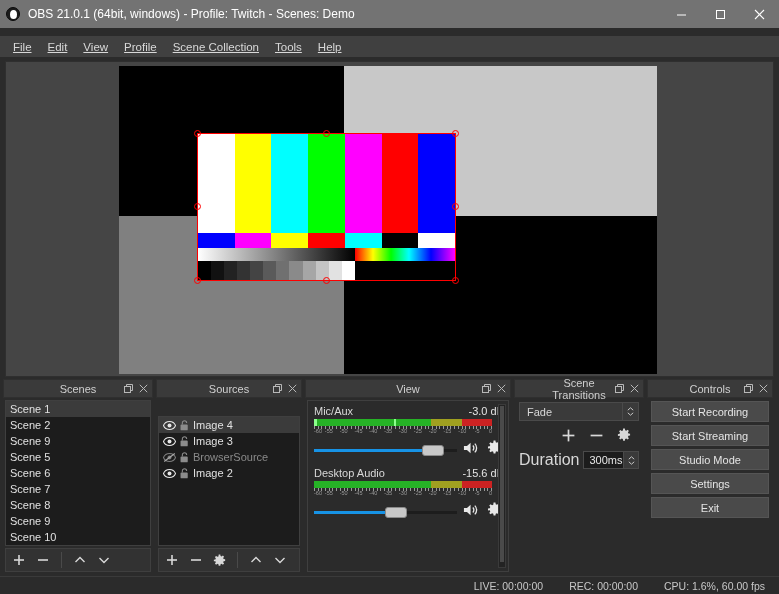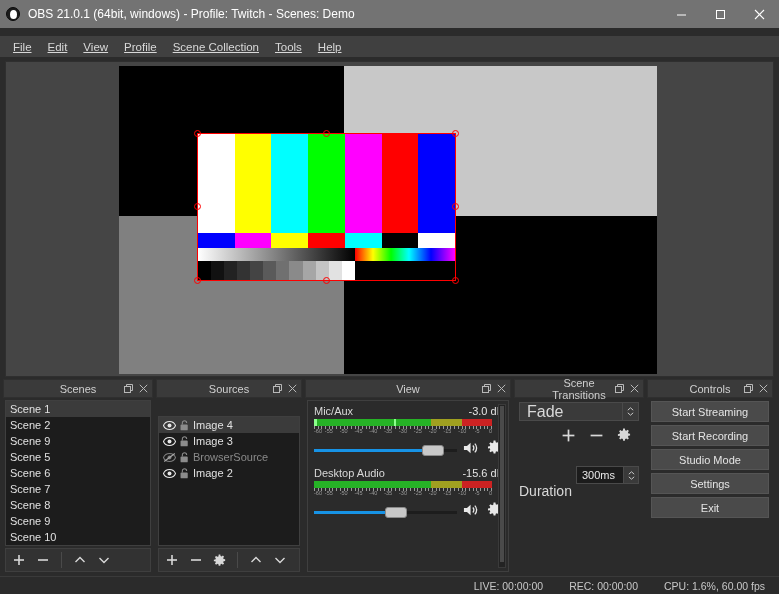--- a/index.html
+++ b/index.html
@@ -283,35 +283,35 @@
     display: block; position: absolute; left: 1px; right: 1px; top: 1px;
     height: 96%; background: #4a4a4a;
   }
 
   
   .trans-body { padding: 4px 5px 0 5px; }
   .combo {
     height: 19px;
     background: #3a3a3a; border: 1px solid #4a4a4a;
     display: flex; align-items: center;
-    color: #d8d8d8; font-size: 16px;
+    color: #d8d8d8; font-size: 11px;
     padding-left: 7px; position: relative;
   }
   .combo-arrows {
     position: absolute; right: 0; top: 0; bottom: 0; width: 16px;
     background: #3a3a3a; border-left: 1px solid #4a4a4a;
     display: flex; flex-direction: column; align-items: center; justify-content: center;
     gap: 1px;
   }
   .trans-btnrow {
     display: flex; align-items: center; justify-content: flex-end;
     gap: 13px; height: 24px; padding-right: 8px; margin-top: 2px;
   }
   .dur-row { display: flex; align-items: center; margin-top: 4px; gap: 4px; }
-  .dur-label { color: #d8d8d8; font-size: 14px; margin-top: 32px; }
+  .dur-label { color: #d8d8d8; font-size: 16px; }
   .spin {
     flex: 1 1 auto; height: 18px;
     background: #1c1c1c; border: 1px solid #4a4a4a;
     display: flex; align-items: center;
     color: #e8e8e8; font-size: 11px;
     padding-left: 5px; position: relative;
   }
   .spin-arrows {
     position: absolute; right: 0; top: 0; bottom: 0; width: 15px;
     background: #3a3a3a; border-left: 1px solid #4a4a4a;
@@ -938,22 +938,22 @@
           </div>
           <div class="dock-btn">
             <svg width="9" height="9" viewBox="0 0 9 9">
                 <line x1="0.8" y1="0.8" x2="8.2" y2="8.2" stroke="#b8b8b8"></line>
                 <line x1="8.2" y1="0.8" x2="0.8" y2="8.2" stroke="#b8b8b8"></line>
               </svg>
           </div>
         </div>
       </div>
       <div class="dock-body ctrl-body" id="controls-body">
+          <div class="ctrl-btn">Start Recording</div>
           <div class="ctrl-btn">Start Streaming</div>
-          <div class="ctrl-btn">Start Recording</div>
           <div class="ctrl-btn">Studio Mode</div>
           <div class="ctrl-btn">Settings</div>
           <div class="ctrl-btn">Exit</div>
         </div>
     </div>
 
   </div>
 
   <div class="statusbar">
     <div class="status-item">LIVE: 00:00:00</div>

